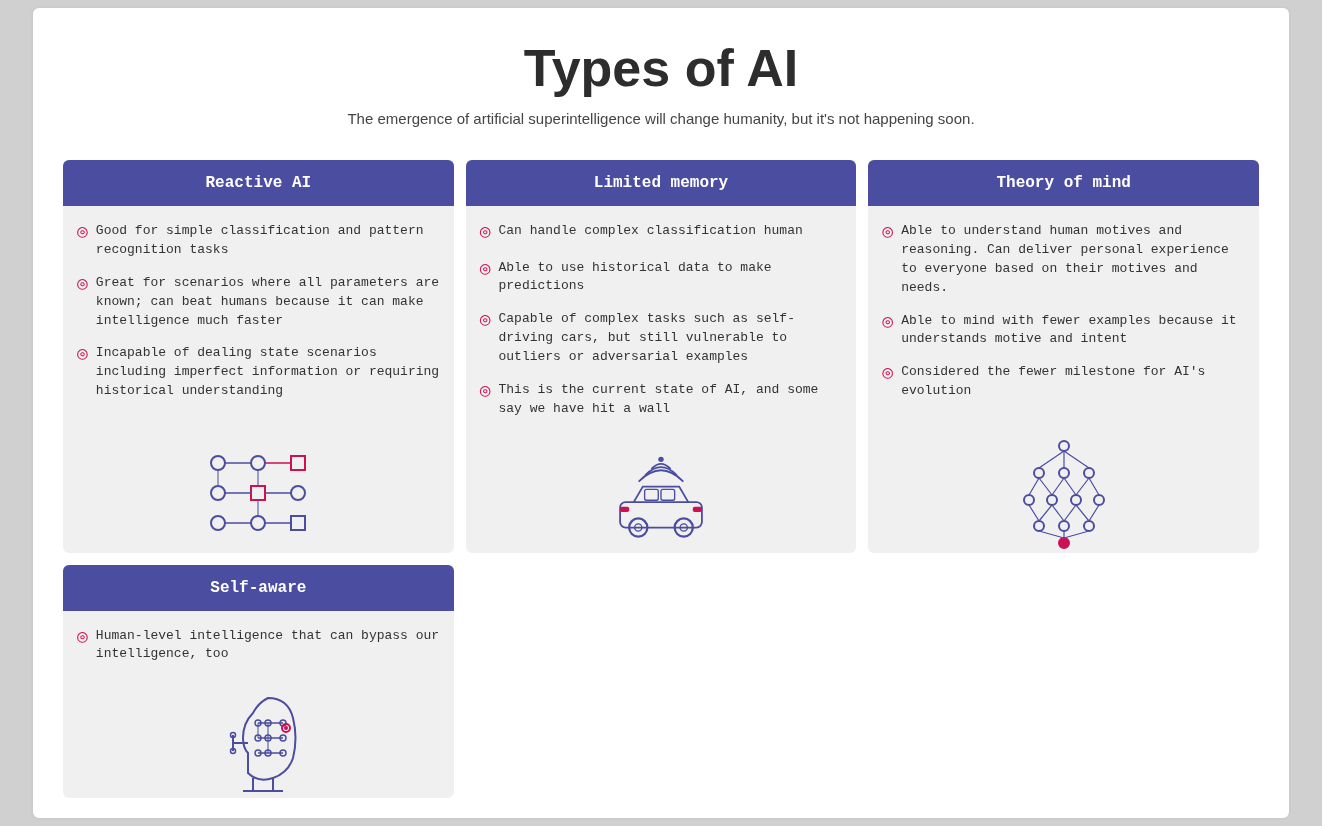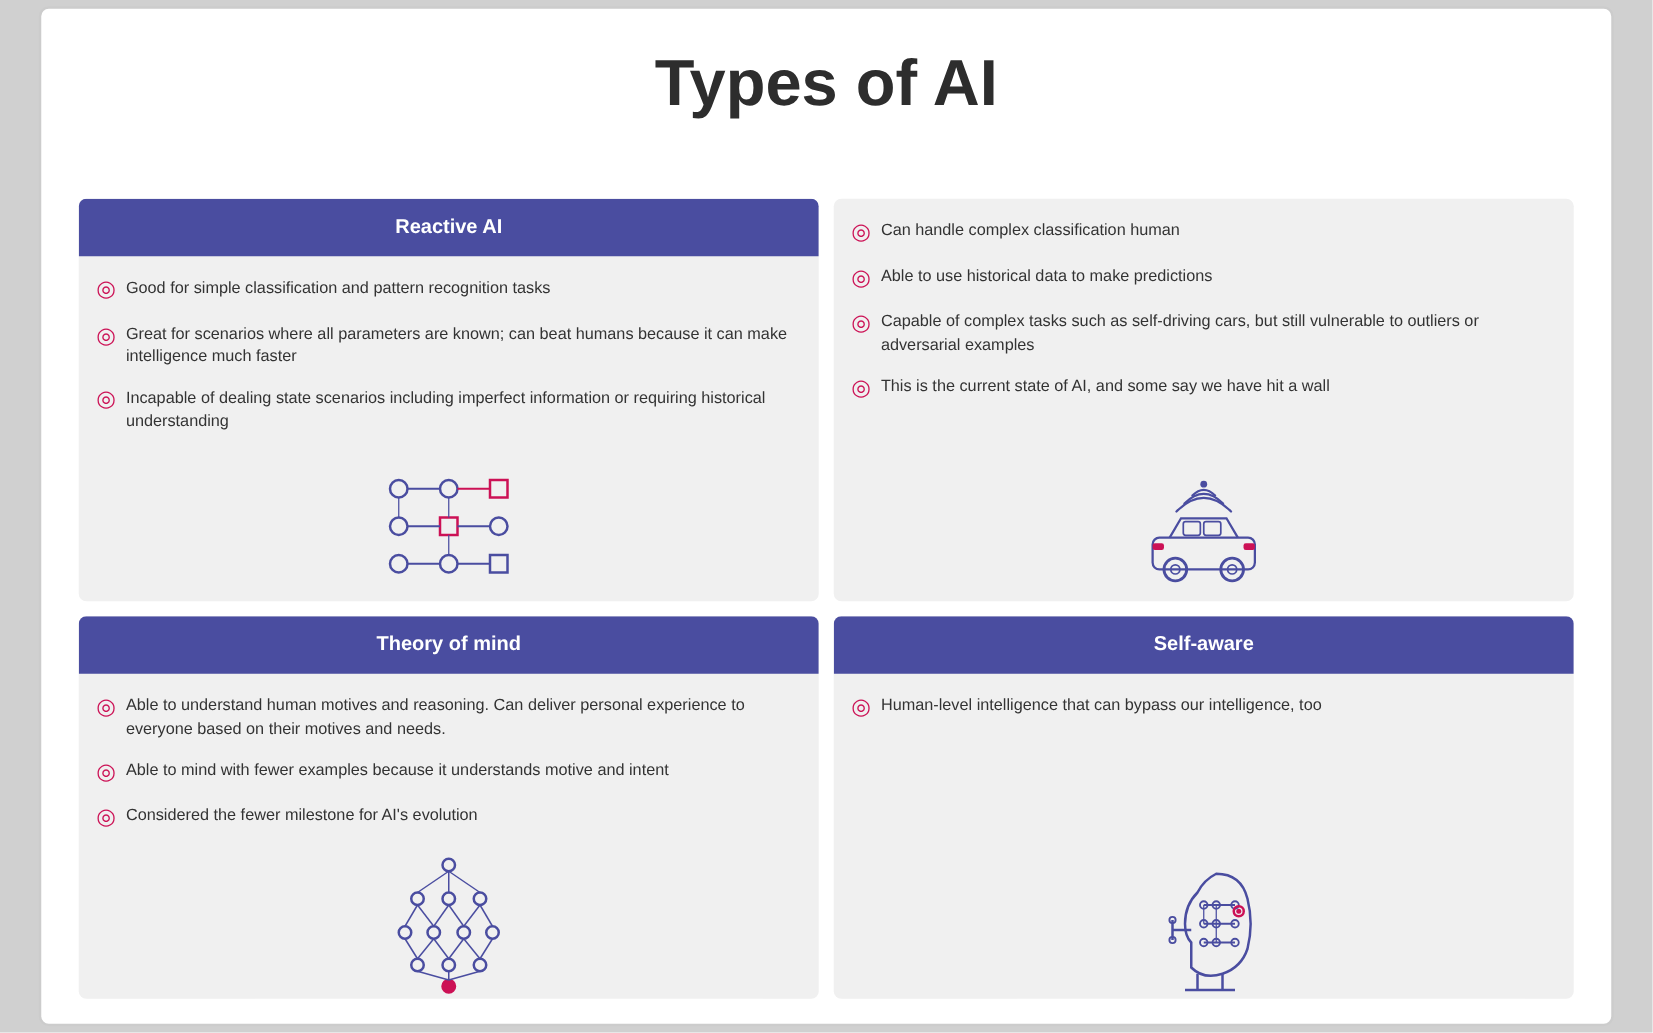--- a/index.html
+++ b/index.html
@@ -28,22 +28,23 @@
       color: #2d2d2d;
       margin-bottom: 10px;
     }
     .header p {
       font-size: 15px;
       color: #444;
       line-height: 1.5;
     }
     .grid {
       display: grid;
-      grid-template-columns: repeat(2, 1fr);
+      grid-template-columns: repeat(3, 1fr);
       gap: 12px;
+      font-family: Liberation Mono, monospace;
     }
     .column {
       background: #f0f0f0;
       border-radius: 6px;
       overflow: hidden;
       display: flex;
       flex-direction: column;
     }
     .col-header {
       background: #4a4da0;
@@ -85,21 +86,21 @@
       overflow: visible;
     }
   </style>
 </head>
 <body>
 
 <div class="card">
   <div class="header">
     <h1>Types of AI</h1>
     <p>
-      <br>
+      <span>The emergence of artificial superintelligence will change humanity, but it's not happening soon.</span><br>
     </p>
   </div>
 
   <div class="grid">
 
     <div class="column">
       <div class="col-header">Reactive AI</div>
       <div class="col-body">
         <div class="bullet-item">
           <span class="bullet-icon">◎</span>
@@ -133,20 +134,21 @@
           <line x1="67" y1="50" x2="93" y2="50" stroke="#4a4da0" stroke-width="1.5"></line>
           <line x1="67" y1="80" x2="93" y2="80" stroke="#4a4da0" stroke-width="1.5"></line>
           <line x1="20" y1="27" x2="20" y2="43" stroke="#4a4da0" stroke-width="1"></line>
           <line x1="60" y1="27" x2="60" y2="43" stroke="#4a4da0" stroke-width="1"></line>
           <line x1="60" y1="57" x2="60" y2="73" stroke="#4a4da0" stroke-width="1"></line>
         </svg>
       </div>
     </div>
 
     <div class="column">
+      <div class="col-header">Limited memory</div>
       <div class="col-body">
         <div class="bullet-item">
           <span class="bullet-icon">◎</span>
           <span>Can handle complex classification human</span>
         </div>
         <div class="bullet-item">
           <span class="bullet-icon">◎</span>
           <span>Able to use historical data to make predictions</span>
         </div>
         <div class="bullet-item">

